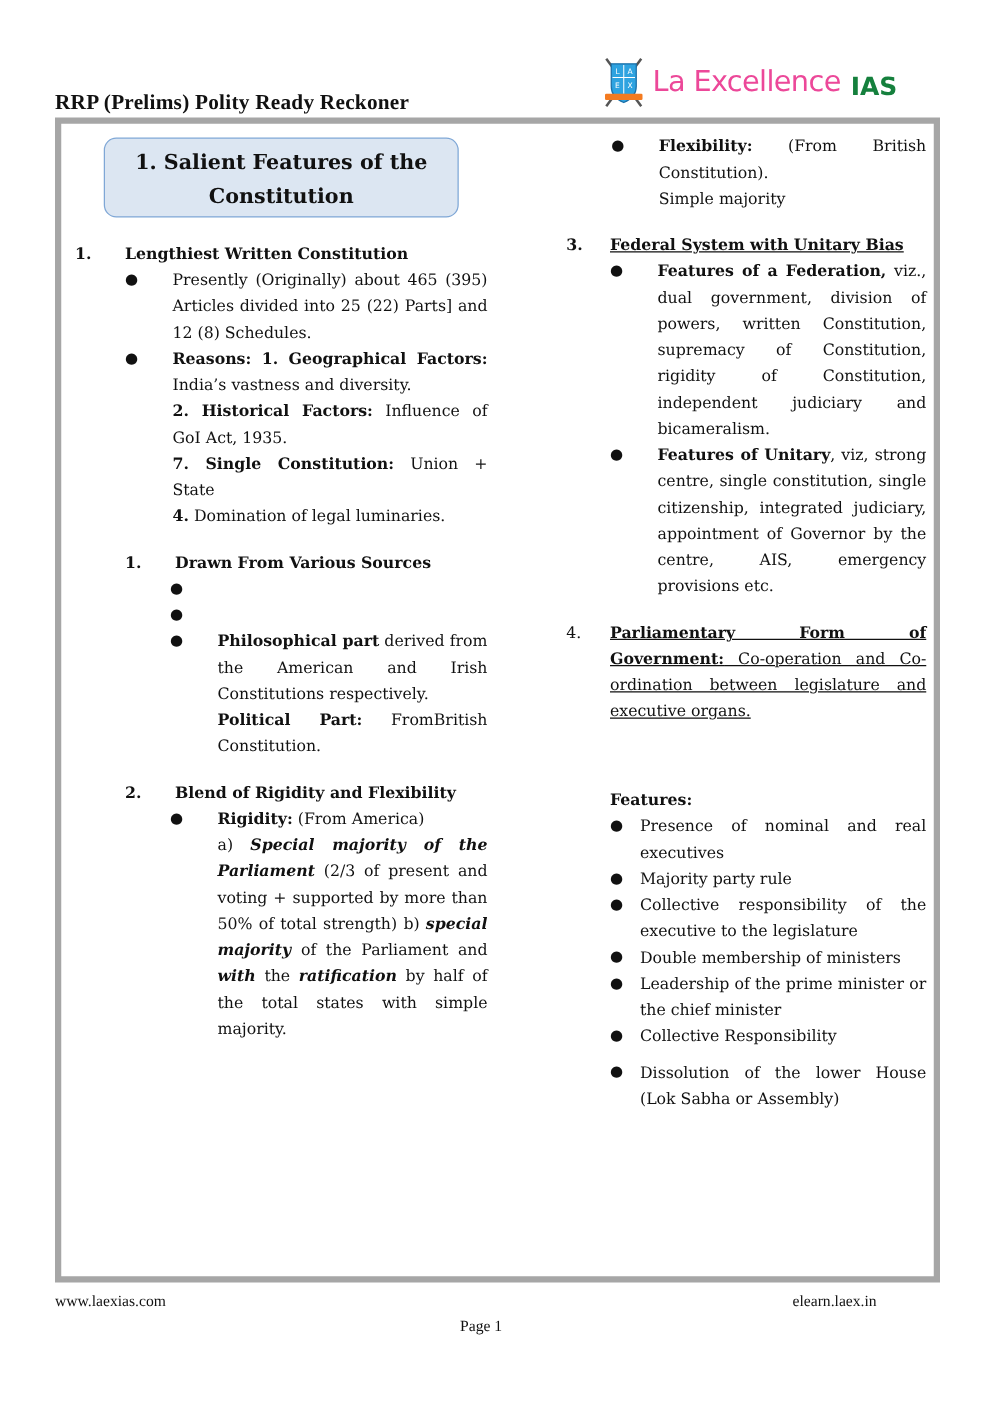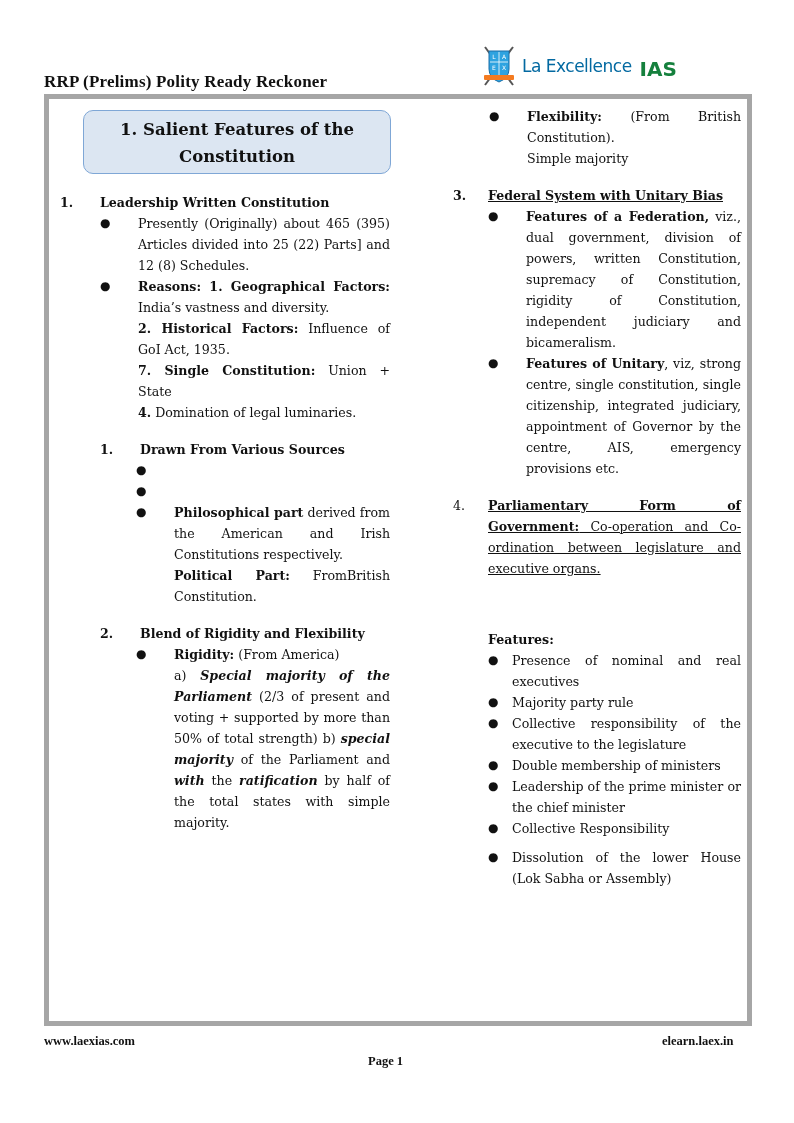--- a/index.html
+++ b/index.html
@@ -7,31 +7,31 @@
       width: 794px; height: 1123px; position: relative; overflow: hidden;
       font-family: "DejaVu Serif", serif; color: #111;
     }
     .hdr-title {
       position: absolute; left: 44px; top: 72px;
       font-family: "Liberation Serif", serif; font-weight: bold; font-size: 17px;
       letter-spacing: 0.2px;
     }
     .logo { position: absolute; left: 482px; top: 44px; height: 44px; display: flex; align-items: center; }
     .logo-shield { width: 34px; height: 42px; margin-right: 6px; }
-    .logo-text { font-family: "DejaVu Sans", sans-serif; font-size: 17px; color: #0369a1; letter-spacing: -0.5px; }
+    .logo-text { font-family: "DejaVu Sans", sans-serif; font-size: 23px; color: #ec4899; letter-spacing: -0.5px; }
     .logo-ias { font-family: "DejaVu Sans", sans-serif; font-size: 20px; color: #15803d; font-weight: bold; margin-left: 8px; margin-top: 6px; }
 
     .frame {
       position: absolute; left: 44px; top: 94px; width: 698px; height: 922px;
       border-top: 5px solid #a6a6a6; border-left: 5px solid #a6a6a6;
       border-right: 5px solid #a6a6a6; border-bottom: 5px solid #a6a6a6;
     }
 
     .title-box {
-      position: absolute; left: 83px; top: 110px; width: 308px; height: 64px;
+      position: absolute; left: 83px; top: 110px; width: 284px; height: 64px;
       background: #dce6f2; border: 1.5px solid #7fa7d6; border-radius: 10px;
       text-align: center; font-family: "DejaVu Serif", serif; font-weight: bold;
       font-size: 16.5px; line-height: 27px; padding-top: 5px; box-sizing: border-box;
     }
 
     .col { position: absolute; font-size: 12.6px; line-height: 21px; }
     .col-left { left: 60px; top: 192px; width: 330px; }
     .col-right { left: 453px; top: 106px; width: 288px; }
 
     .num-head { display: flex; font-weight: bold; margin-bottom: 0; }
@@ -39,24 +39,24 @@
     .num-head .n.plain { font-weight: normal; }
     .just { text-align: justify; text-decoration: underline; }
     .bul { display: flex; }
     .bul .dot { width: 38px; flex: none; font-size: 12px; }
     .bul .txt { flex: 1; text-align: justify; }
     .b { font-weight: bold; margin-top: 34px; }
     .i { font-style: italic; }
     .bi { font-weight: bold; font-style: italic; }
     .gap { height: 16px; }
 
-    .footer { position: absolute; top: 1034px; font-family: "Liberation Serif", serif; font-weight: bold; font-size: 12.5px; }
+    .footer { position: absolute; top: 1034px; font-family: "Liberation Serif", serif; font-weight: normal; font-size: 12.5px; }
     .footer.left { left: 44px; }
     .footer.mid { left: 368px; margin-top: 20px; }
-    .footer.right { left: 634px; margin-left: 28px; }
+    .footer.right { left: 634px; }
   </style>
 </head>
 <body>
 
 <div class="hdr-title">RRP (Prelims) Polity Ready Reckoner</div>
 
 <div class="logo">
   <svg class="logo-shield" viewBox="0 0 34 42">
     <line x1="3" y1="2" x2="31" y2="40" stroke="#555" stroke-width="2"></line>
     <line x1="31" y1="2" x2="3" y2="40" stroke="#555" stroke-width="2"></line>
@@ -73,21 +73,21 @@
   <span class="logo-ias">IAS</span>
 </div>
 
 <div class="frame"></div>
 
 <div class="title-box">1. Salient Features of the Constitution</div>
 
 <div class="col col-left">
   <div class="num-head">
     <span class="n">1.</span>
-    <span>Leadership Written Constitution</span>
+    <span>Lengthiest Written Constitution</span>
   </div>
   <div style="padding-left:40px;">
     <div class="bul">
       <span class="dot">●</span>
       <span class="txt">Presently (Originally) about 465 (395) Articles  divided into 25 (22) Parts] and 12 (8) Schedules.</span>
     </div>
     <div class="bul">
       <span class="dot">●</span>
       <span class="txt">
         <span class="b">Reasons:   1.   Geographical Factors:</span><span> India’s vastness and diversity.</span><br>

